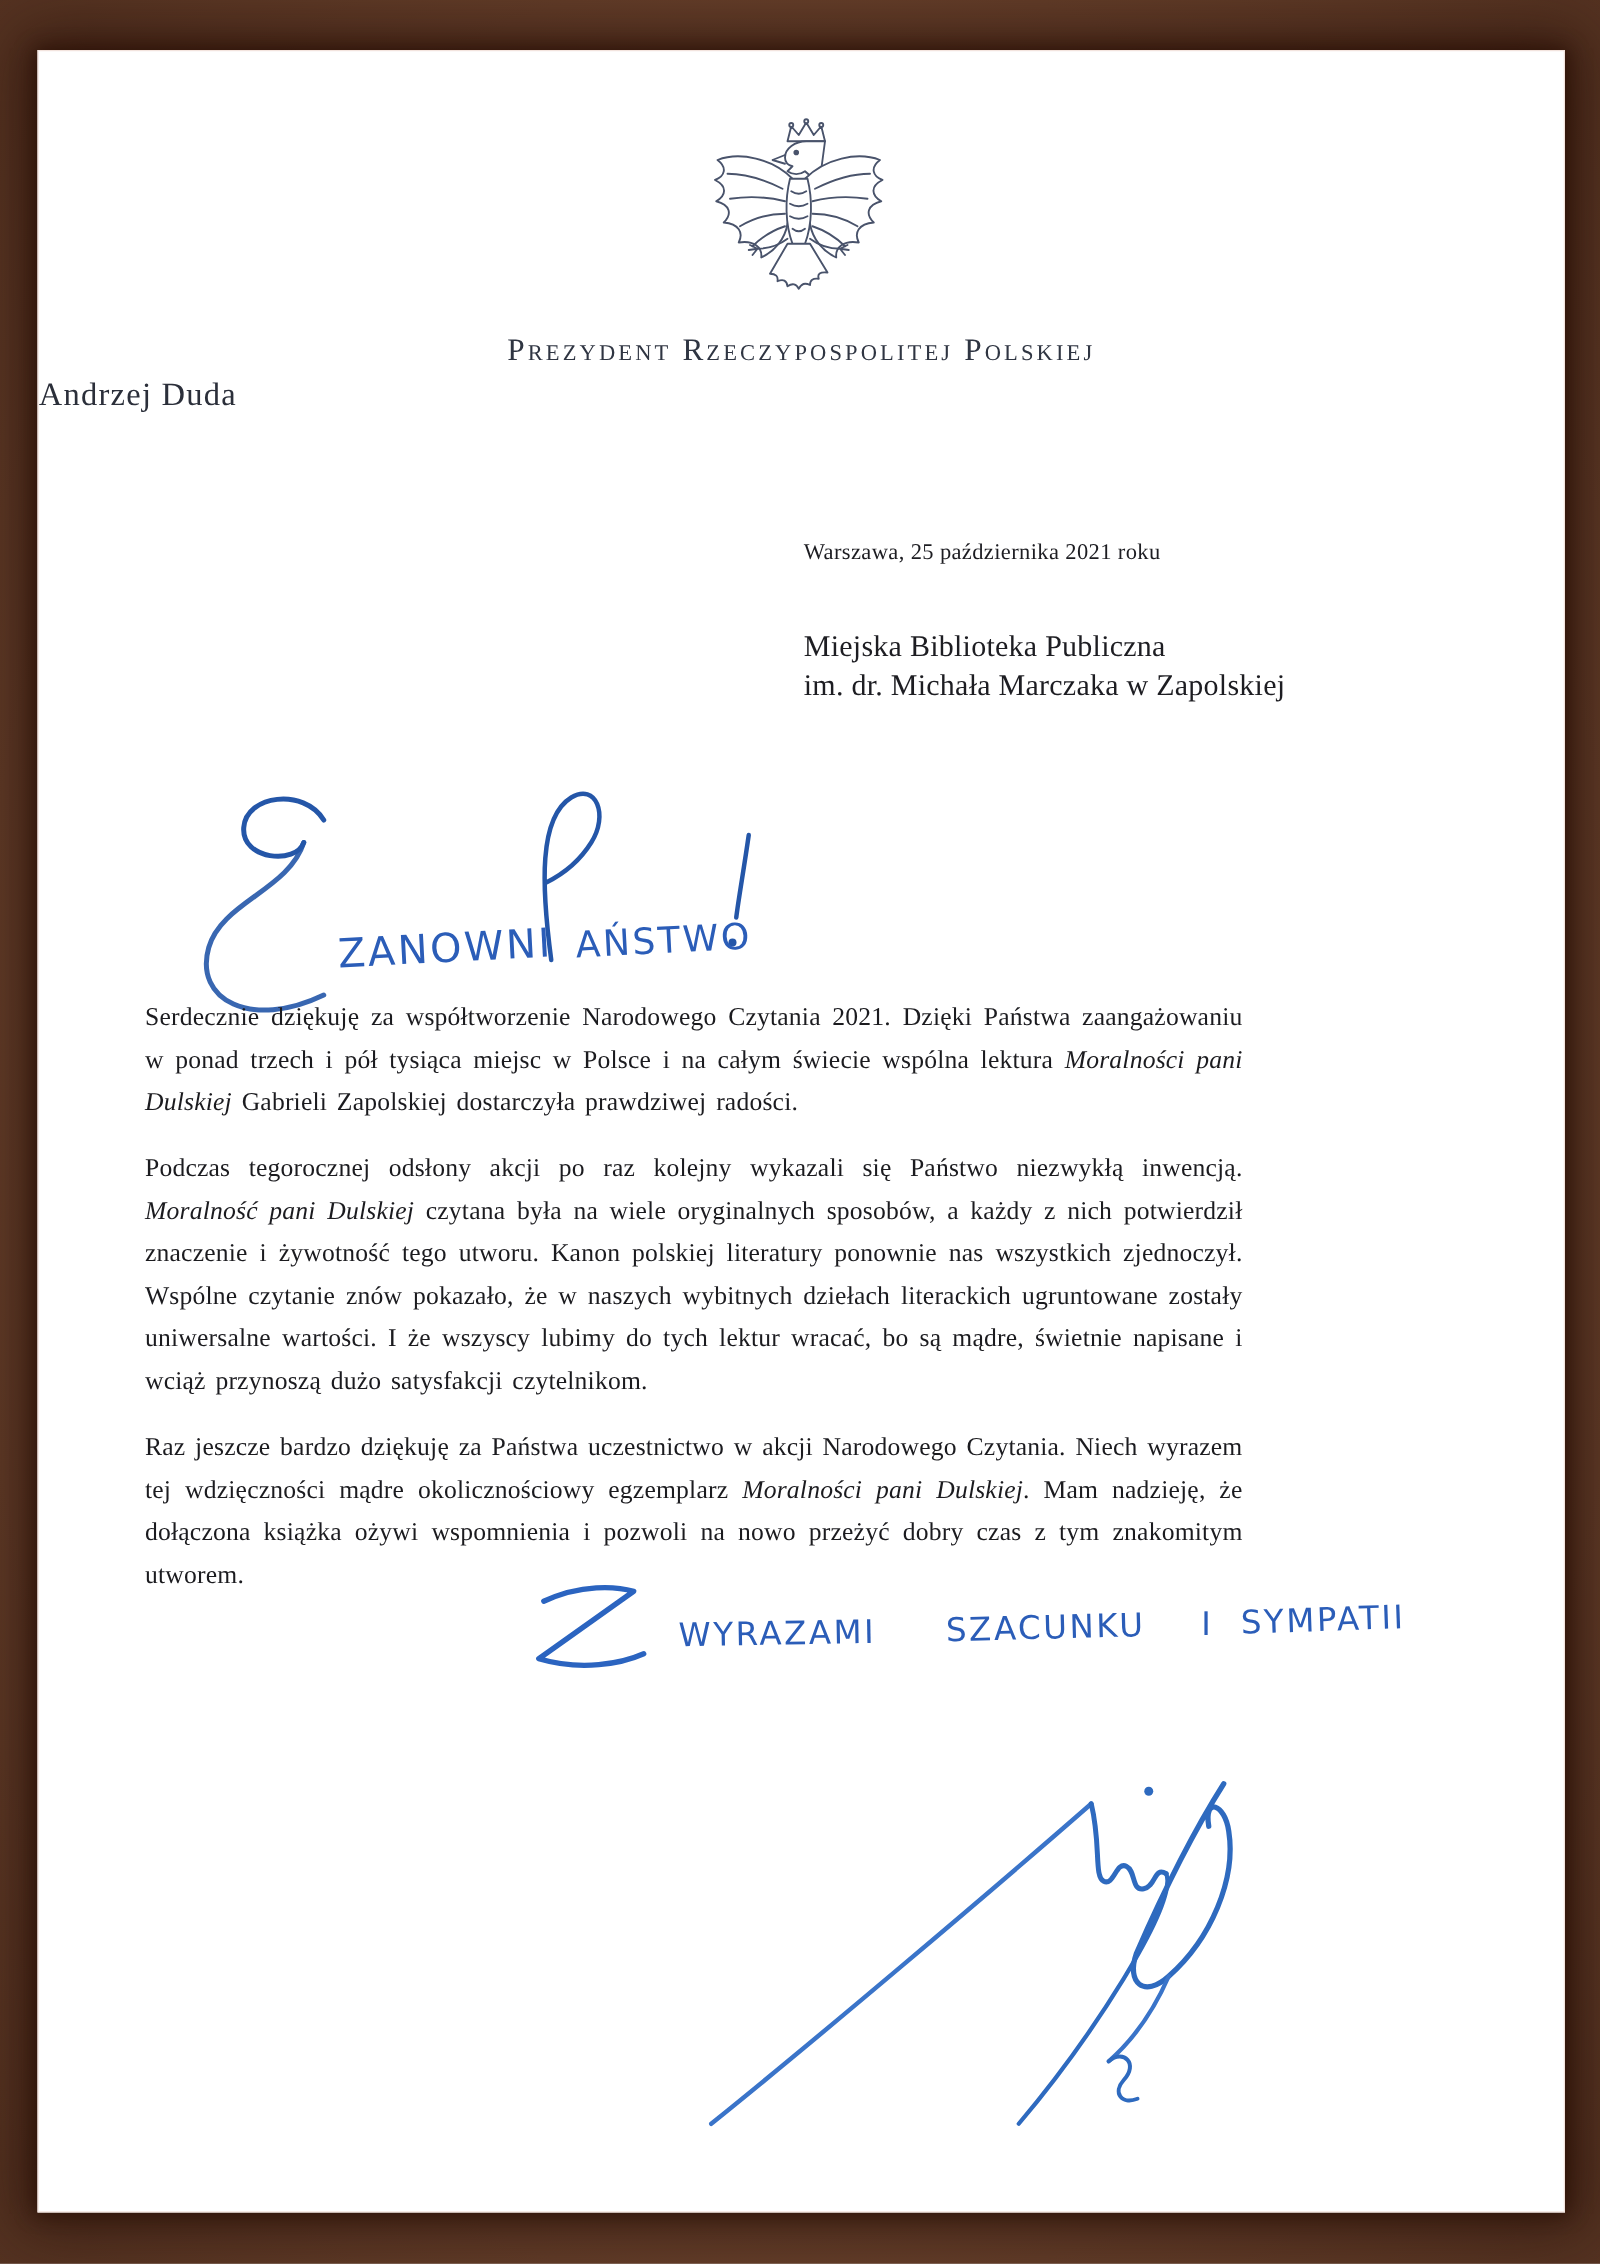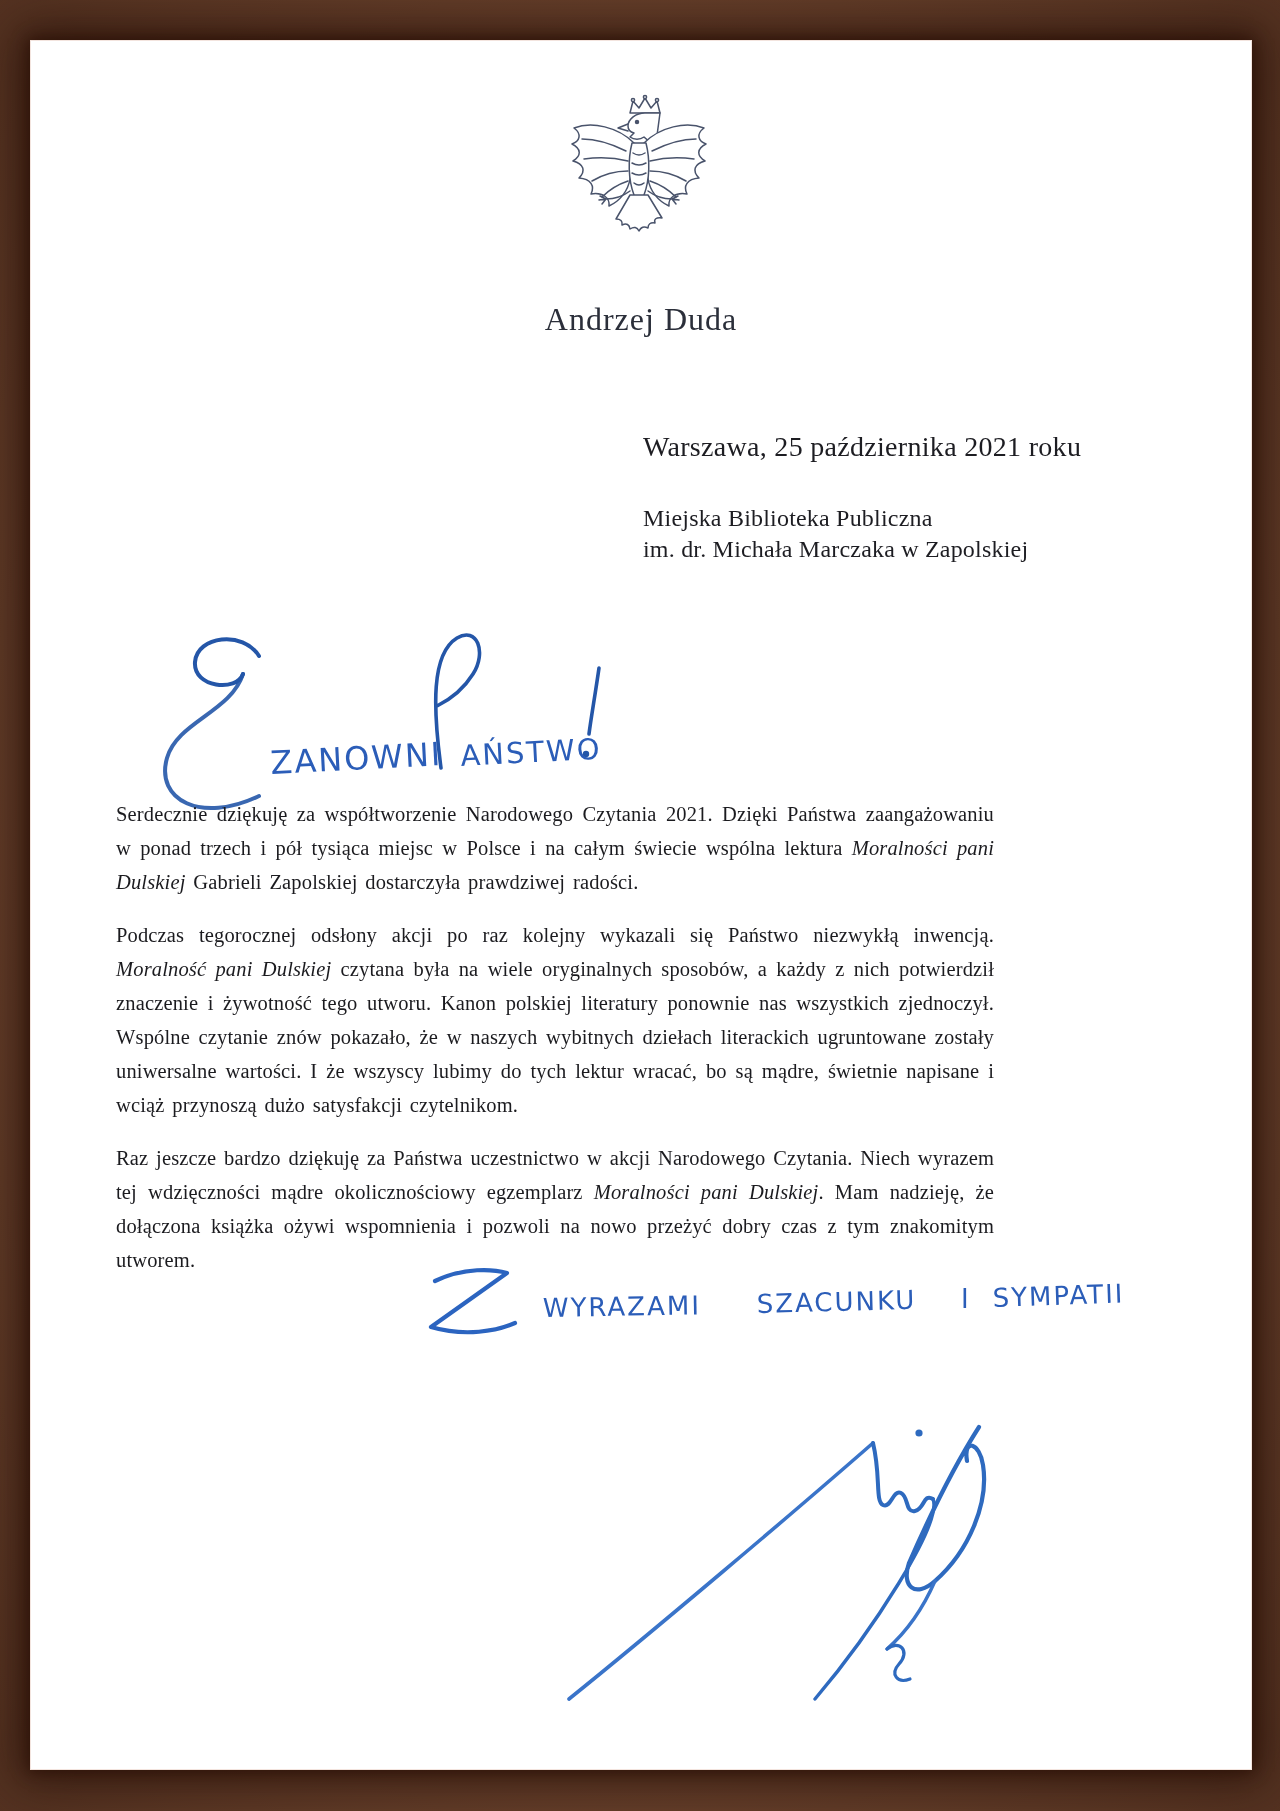--- a/index.html
+++ b/index.html
@@ -16,26 +16,26 @@
     background:#ffffff;
     border:1px solid #f3e4de;
     box-shadow:0 0 14px 2px rgba(44,16,6,0.85), 0 0 48px 14px rgba(30,10,4,0.65);
   }
   .emblem{position:absolute;left:533px;top:50px;width:150px;height:145px;}
   .header-title{
     position:absolute;left:0;top:226px;width:100%;text-align:center;
     font-size:25px;color:#2f3542;font-variant:small-caps;letter-spacing:2.5px;
   }
   .header-name{
-    position:absolute;left:0;top:260px;width:100%;text-align:center;
-    font-size:32px;color:#2b2f3a;letter-spacing:1px;
+    position:absolute;left:0;top:260px;width:100%;text-align:left;
+    font-size:26px;color:#2b2f3a;letter-spacing:1px;
   }
   .dateline{
     position:absolute;left:612px;top:390px;
-    font-size:28px;color:#1d1d22;letter-spacing:0.3px;
+    font-size:18px;color:#1d1d22;letter-spacing:0.3px;
   }
   .recipient{
     position:absolute;left:612px;top:462px;
     font-size:24px;color:#1d1d22;line-height:31px;letter-spacing:0.2px;
   }
   .greeting-svg{position:absolute;left:100px;top:555px;width:520px;height:245px;}
   .body-text{
     position:absolute;left:85px;top:756px;width:878px;
     font-size:20.5px;line-height:34px;color:#1b1b1f;
     text-align:justify;word-spacing:2.5px;letter-spacing:0.15px;
@@ -78,20 +78,21 @@
       <path d="M68,52 C64,68 64,88 70,104 C72,109 78,109 80,104 C86,88 86,68 82,52 Z"></path>
       <path d="M69,62 q6,4 12,0 M68,72 q7,4 14,0 M68,82 q7,4 14,0 M70,92 q5,4 10,0" fill="none"></path>
 
       <path d="M66,104 L52,128 Q59,128 58,134 Q65,131 66,138 Q72,134 75,140 Q78,134 84,137 Q84,131 91,132 Q89,126 98,127 L84,104 Z"></path>
 
       <path d="M66,100 C58,106 50,108 42,108 M42,108 l-6,-3 M42,108 l-7,1 M42,108 l-4,5" fill="none"></path>
       <path d="M84,100 C92,106 100,108 108,108 M108,108 l6,-3 M108,108 l7,1 M108,108 l4,5" fill="none"></path>
     </g>
   </svg>
 
+  <div class="header-title">Prezydent Rzeczypospolitej Polskiej</div>
   <div class="header-name">Andrzej Duda</div>
 
   <div class="dateline">Warszawa, 25 października 2021 roku</div>
 
   <div class="recipient">
     <div>Miejska Biblioteka Publiczna</div>
     <div>im. dr. Michała Marczaka w Zapolskiej</div>
   </div>
 
   <svg class="greeting-svg" viewBox="0 0 520 245" role="img" aria-label="Szanowni Państwo!">

